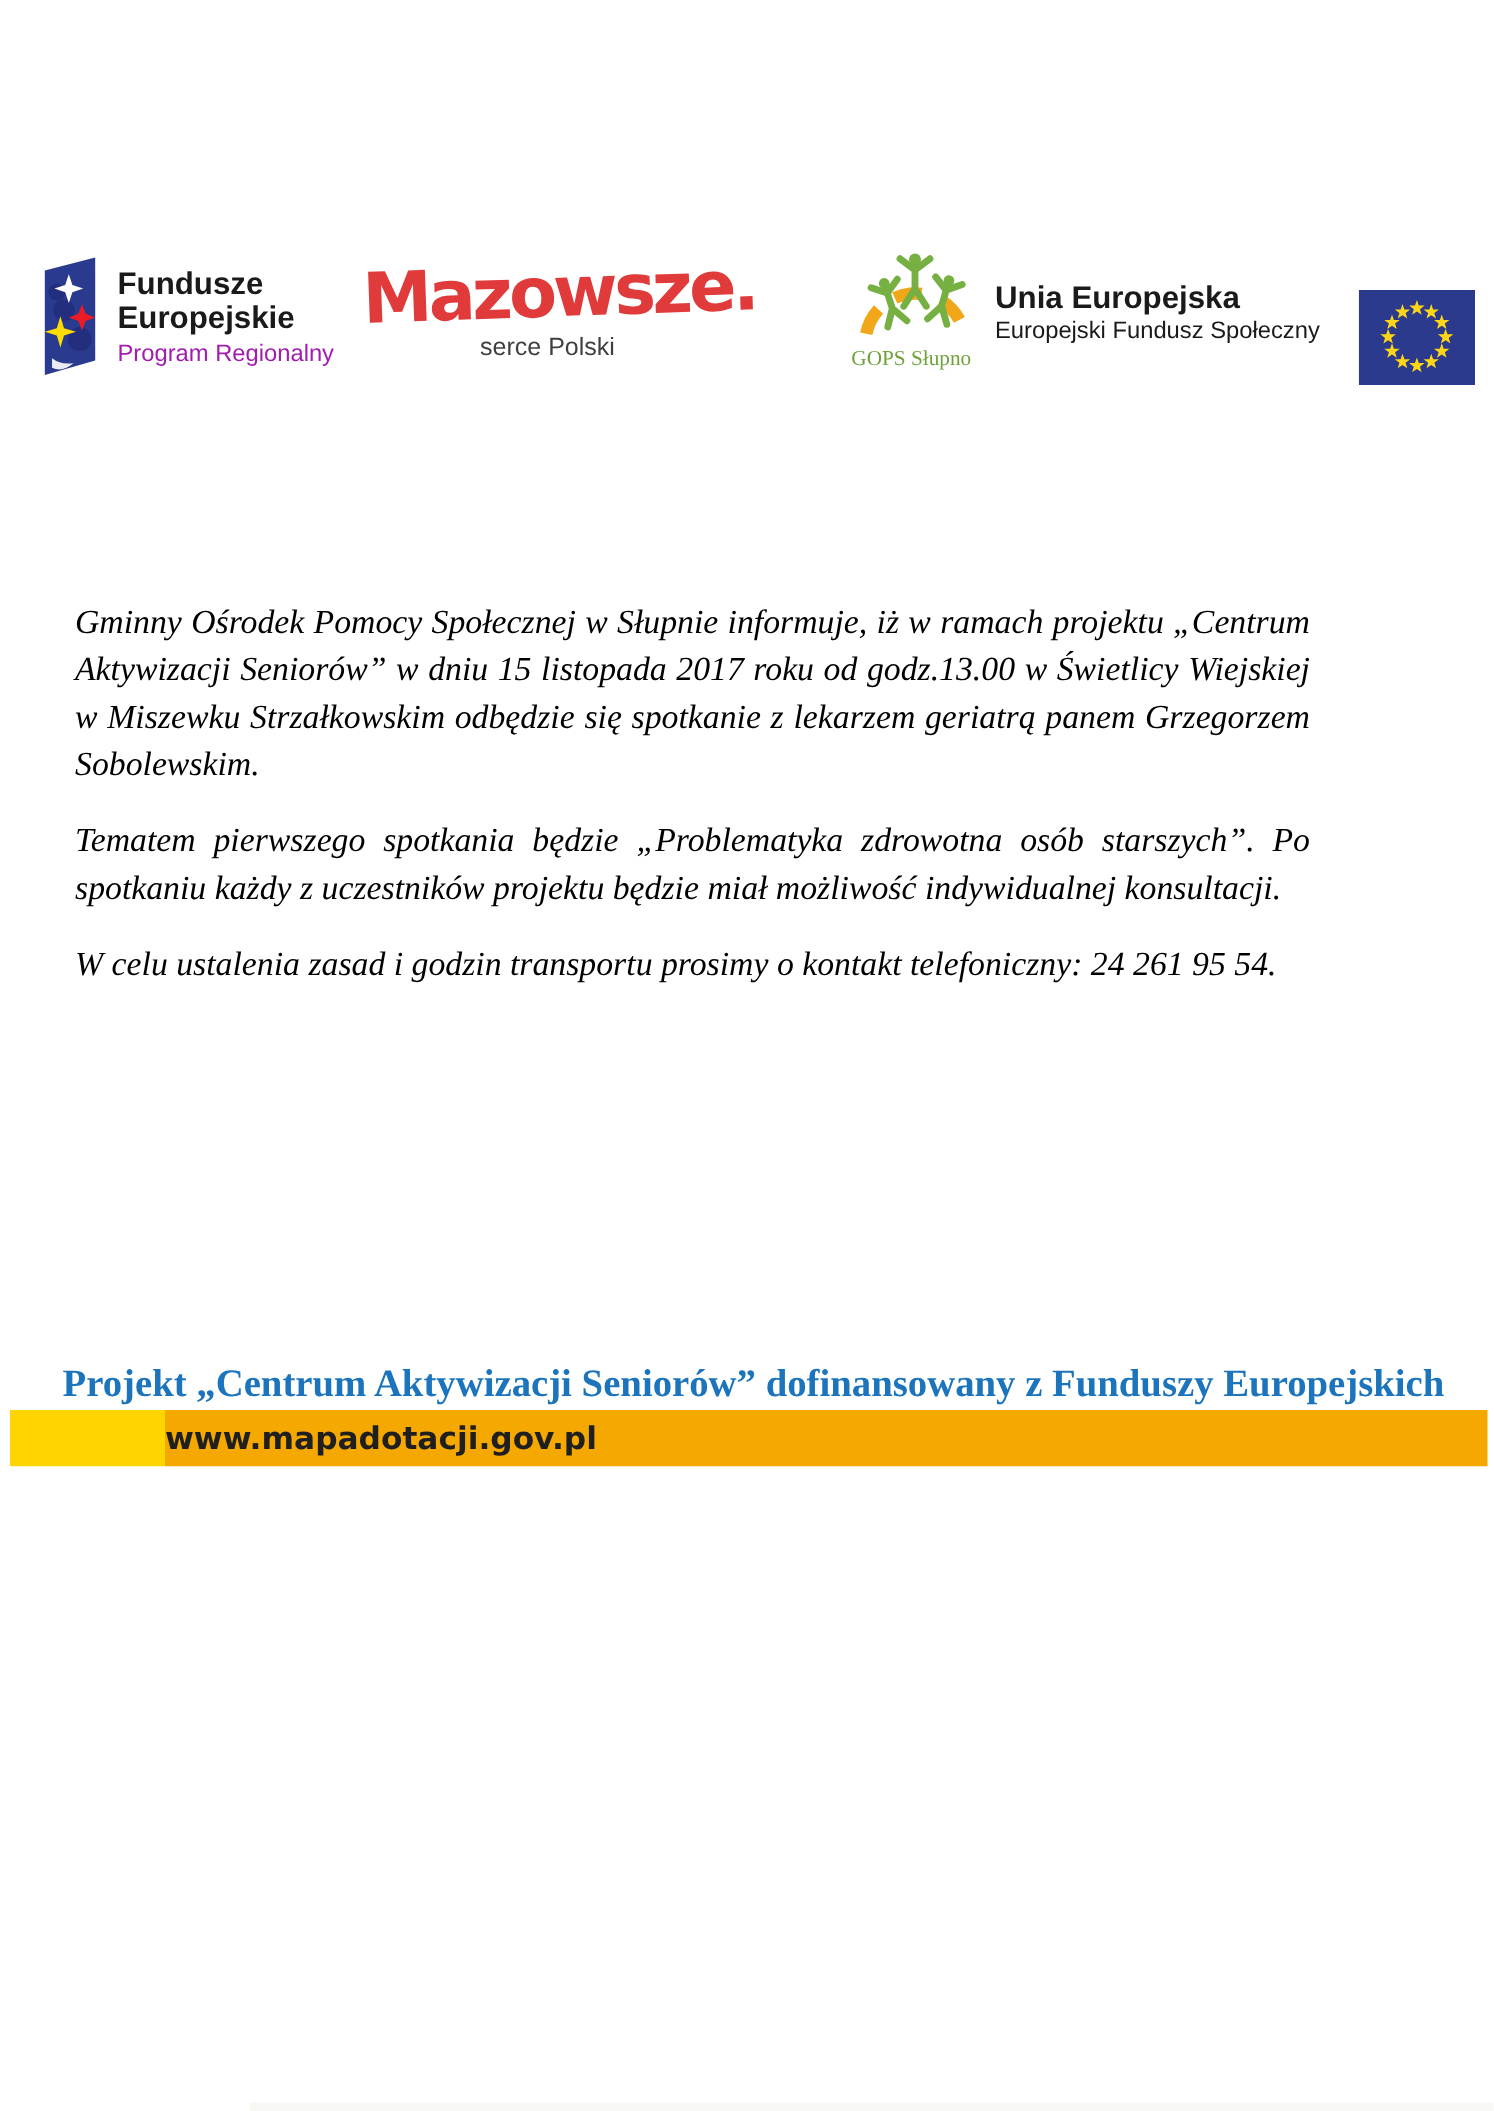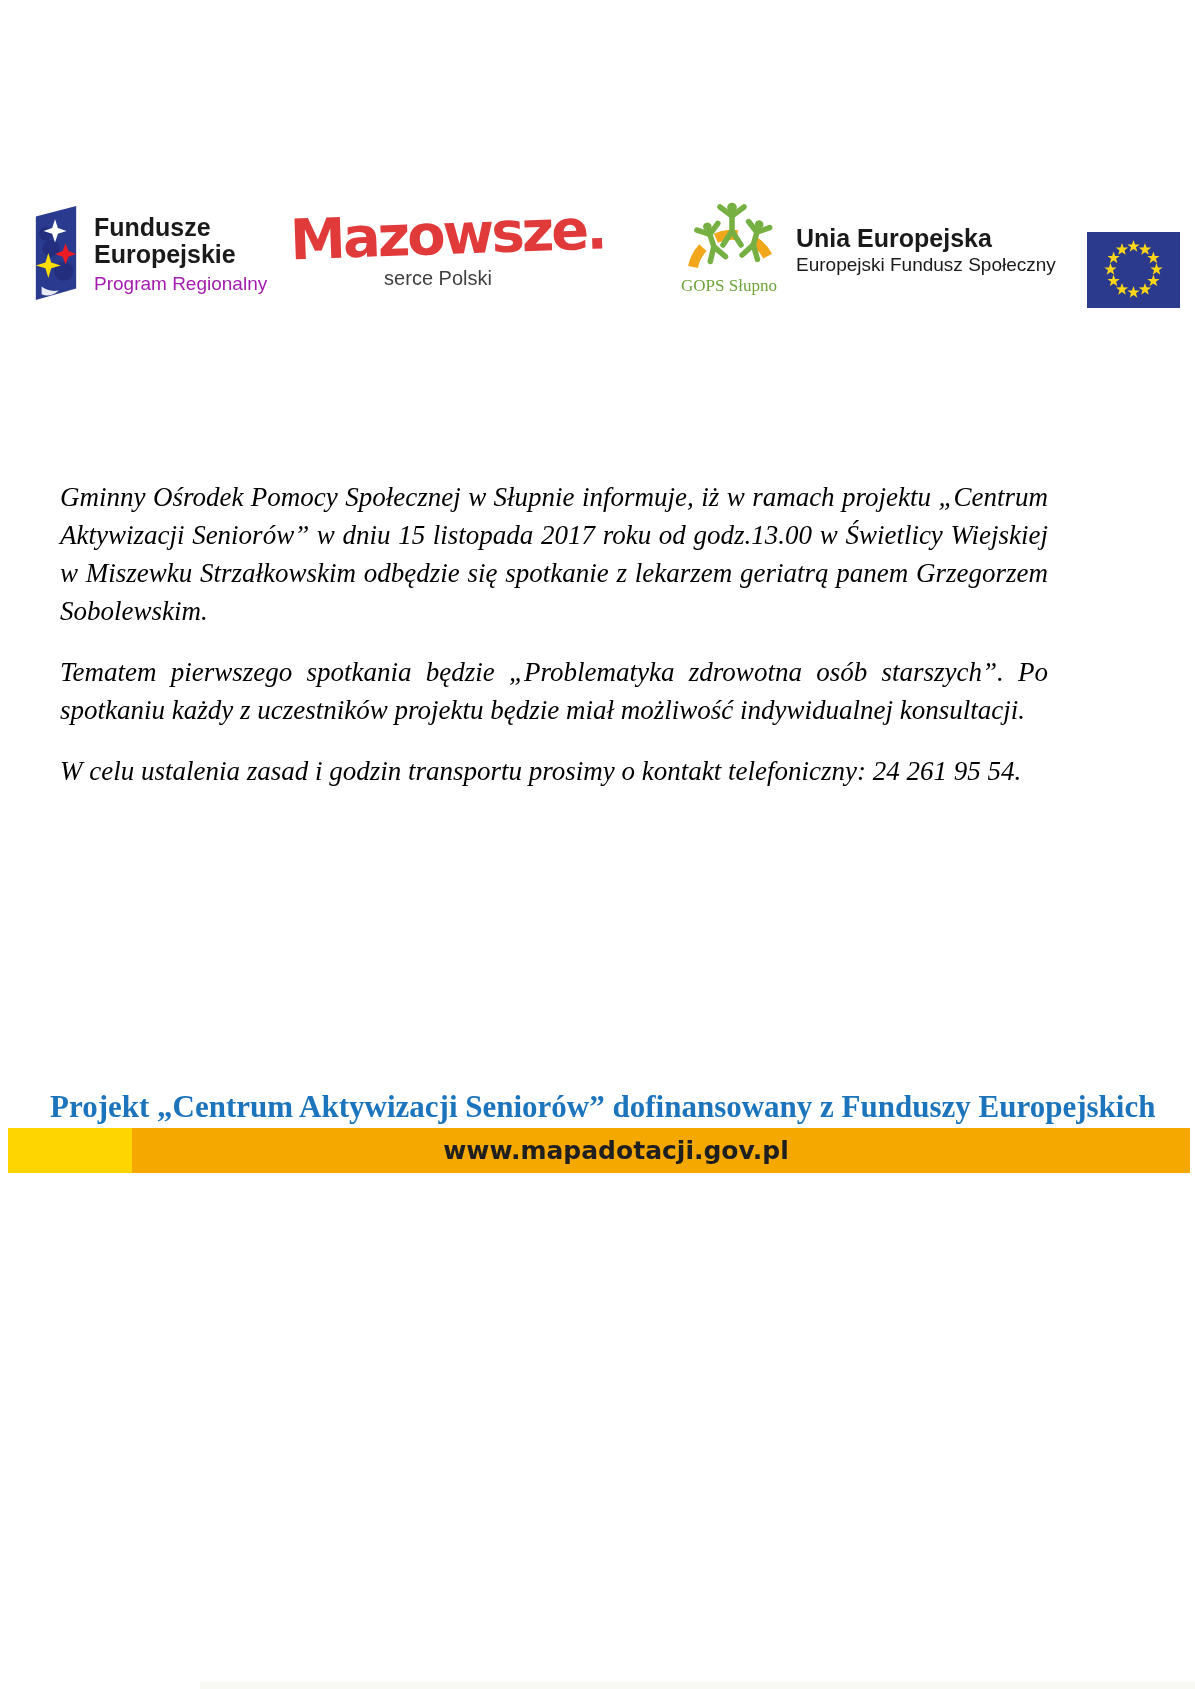--- a/index.html
+++ b/index.html
@@ -54,21 +54,21 @@
     color: var(--accent-blue, #1C75BC);
     text-align: center; white-space: nowrap;
   }
   .banner-yellow {
     position: absolute; left: 8px; top: 1128px; width: 124px; height: 45px;
     background: var(--banner-yellow, #FFD500);
   }
   .banner-orange {
     position: absolute; left: 132px; top: 1128px; width: 1058px; height: 45px;
     background: var(--banner-orange, #F5A800);
-    display: flex; align-items: center; justify-content: center;
+    display: flex; align-items: center; justify-content: flex-start;
     box-sizing: border-box; padding-right: 90px;
   }
   .banner-url {
     font-family: "DejaVu Sans", sans-serif;
     font-size: 25px; font-weight: bold; color: #1f1f1f;
   }
   .bottom-strip {
     position: absolute; left: 200px; top: 1682px; width: 995px; height: 7px;
     background: #f8f8f5;
   }

